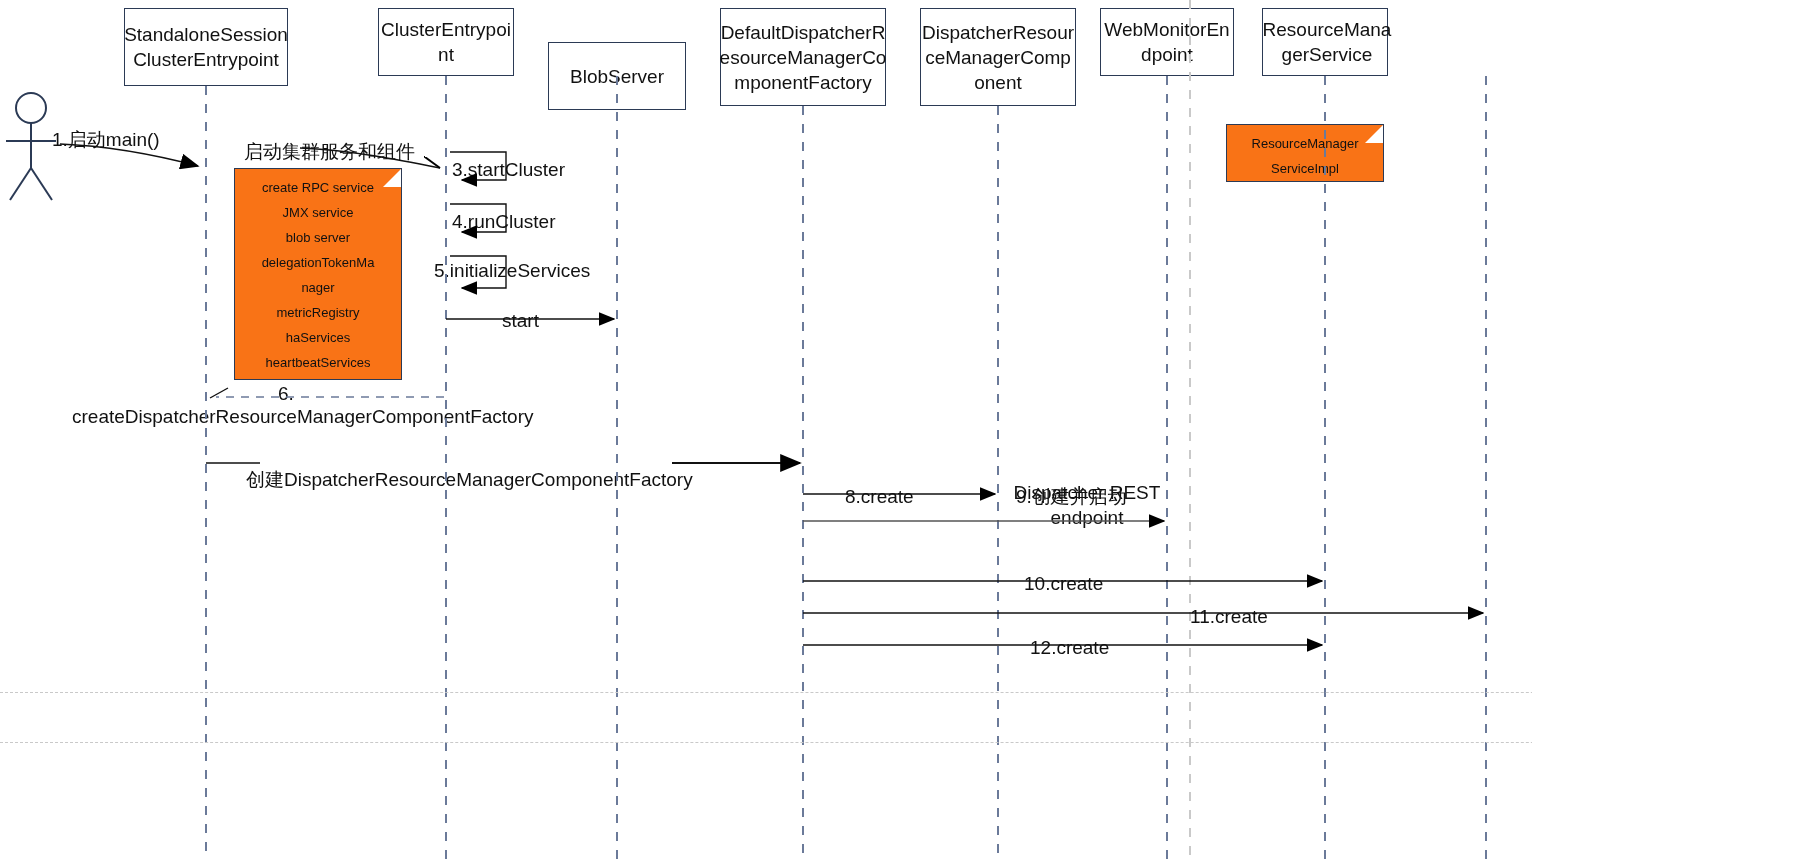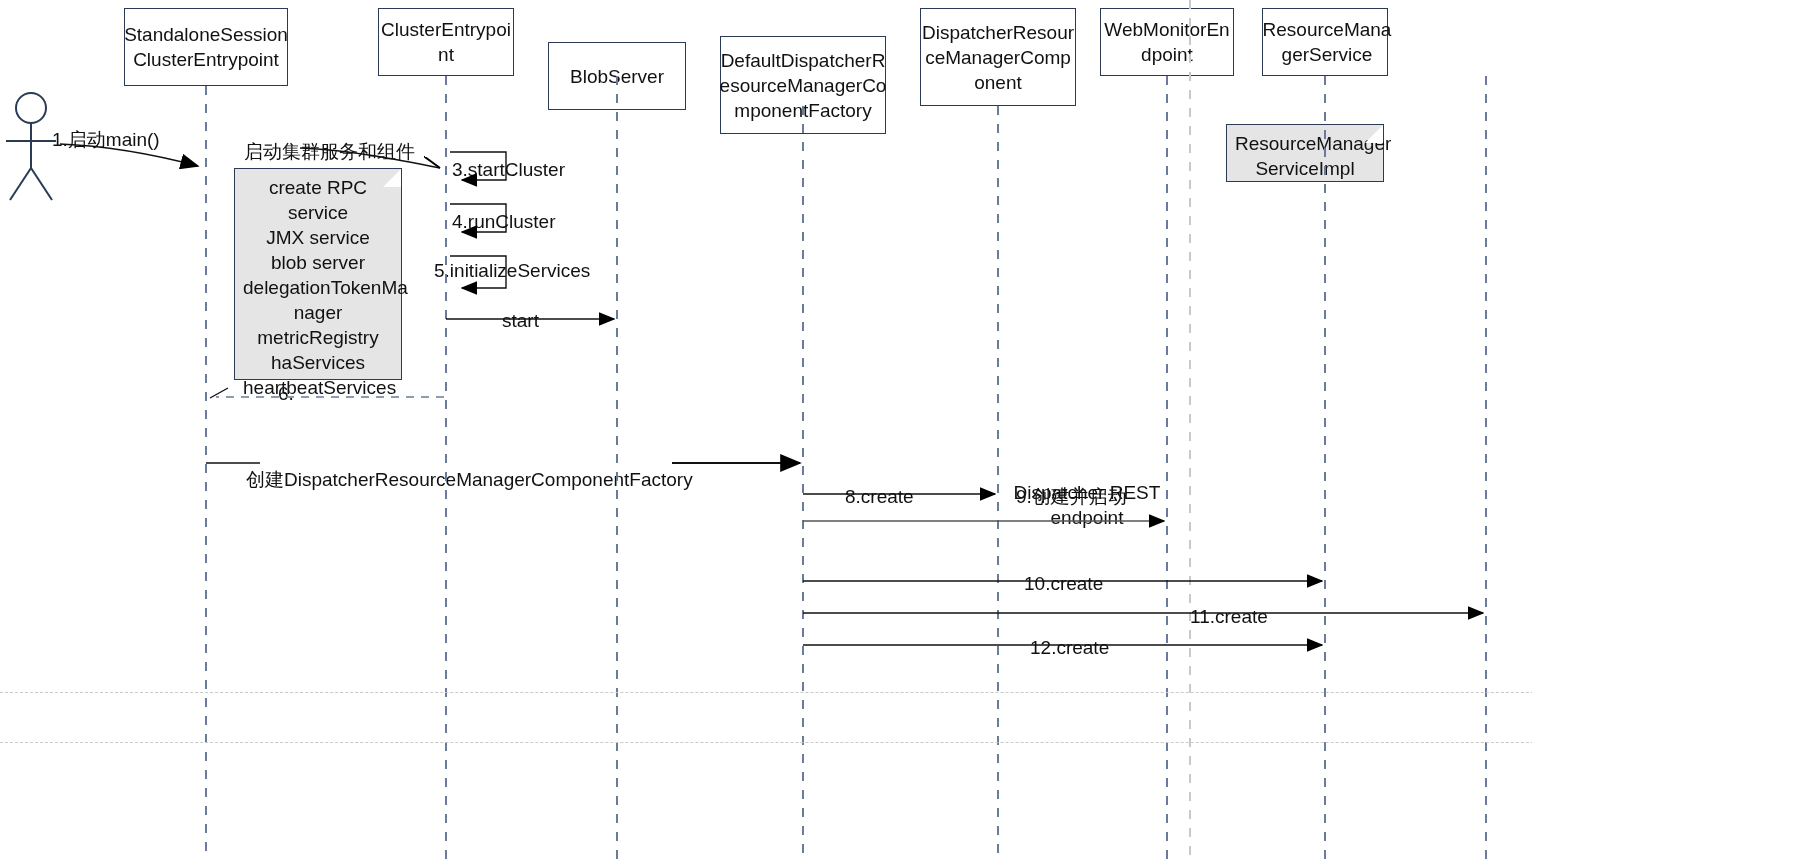--- a/index.html
+++ b/index.html
@@ -4,22 +4,22 @@
 <style>
   html,body{margin:0;padding:0;background:#ffffff;}
   body{font-family:"Liberation Sans","DejaVu Sans",sans-serif;color:#111;}
   #canvas{position:relative;width:1532px;height:859px;overflow:hidden;background:#fff;}
   .lifeline-box{
     position:absolute;box-sizing:border-box;border:1px solid #2b3category;border:1px solid #2b3a55;
     background:#fff;display:flex;align-items:center;justify-content:center;text-align:center;
     font-size:19px;line-height:25px;color:#111;padding:2px 4px;
   }
   .note{
-    position:absolute;box-sizing:border-box;border:1px solid #2b3a55;background:#e5e5e5;
-    text-align:center;font-size:19px;line-height:25px;padding:6px 8px;color:#111;
+    position:absolute;box-sizing:border-box;border:1px solid #2b3a55;background:#f97316;
+    text-align:center;font-size:13px;line-height:25px;padding:6px 8px;color:#111;
   }
   .note-fold{position:absolute;right:0;top:0;width:0;height:0;
     border-left:18px solid transparent;border-bottom:18px solid #fff;}
   .msg-label{position:absolute;font-size:19px;line-height:25px;color:#111;white-space:nowrap;}
   .msg-label.wrap{white-space:normal;text-align:center;}
   svg.overlay{position:absolute;left:0;top:0;width:1814px;height:859px;pointer-events:none;}
   .hr-dashed{position:absolute;left:0;width:1814px;border-top:1px dashed #c9c9c9;}
 </style>
 </head>
 <body>
@@ -30,21 +30,21 @@
     <span style="white-space:pre-line;">StandaloneSession
 ClusterEntrypoint</span>
   </div>
   <div class="lifeline-box" style="left:378px;top:8px;width:136px;height:68px;">
     <span style="white-space:pre-line;">ClusterEntrypoi
 nt</span>
   </div>
   <div class="lifeline-box" style="left:548px;top:8px;width:138px;height:68px;margin-top:34px;">
     <span style="white-space:pre-line;">BlobServer</span>
   </div>
-  <div class="lifeline-box" style="left:720px;top:8px;width:166px;height:98px;margin-top:28px;">
+  <div class="lifeline-box" style="left:720px;top:8px;width:166px;height:98px;">
     <span style="white-space:pre-line;">DefaultDispatcherR
 esourceManagerCo
 mponentFactory</span>
   </div>
   <div class="lifeline-box" style="left:920px;top:8px;width:156px;height:98px;">
     <span style="white-space:pre-line;text-align:center;">DispatcherResour
 ceManagerComp
 onent</span>
   </div>
   <div class="lifeline-box" style="left:1100px;top:8px;width:134px;height:68px;">
@@ -76,20 +76,21 @@
   <div class="msg-label" style="left:52px;top:127px;">1.启动main()</div>
 
   <div class="msg-label" style="left:244px;top:139px;">启动集群服务和组件</div>
 
   <div class="msg-label" style="left:452px;top:157px;">3.startCluster</div>
   <div class="msg-label" style="left:452px;top:209px;">4.runCluster</div>
   <div class="msg-label" style="left:434px;top:258px;">5.initializeServices</div>
   <div class="msg-label" style="left:502px;top:308px;">start</div>
 
   <div class="msg-label" style="left:278px;top:381px;">6.</div>
+  <div class="msg-label" style="left:72px;top:404px;">createDispatcherResourceManagerComponentFactory</div>
 
   <div class="msg-label" style="left:246px;top:467px;">创建DispatcherResourceManagerComponentFactory</div>
 
   <div class="msg-label" style="left:845px;top:484px;">8.create</div>
 
   <div class="msg-label" style="left:1016px;top:484px;">9.创建并启动</div>
   <div class="msg-label wrap" style="left:1004px;top:480px;width:166px;">Dispatcher REST endpoint</div>
 
   <div class="msg-label" style="left:1024px;top:571px;">10.create</div>
   <div class="msg-label" style="left:1190px;top:604px;">11.create</div>

